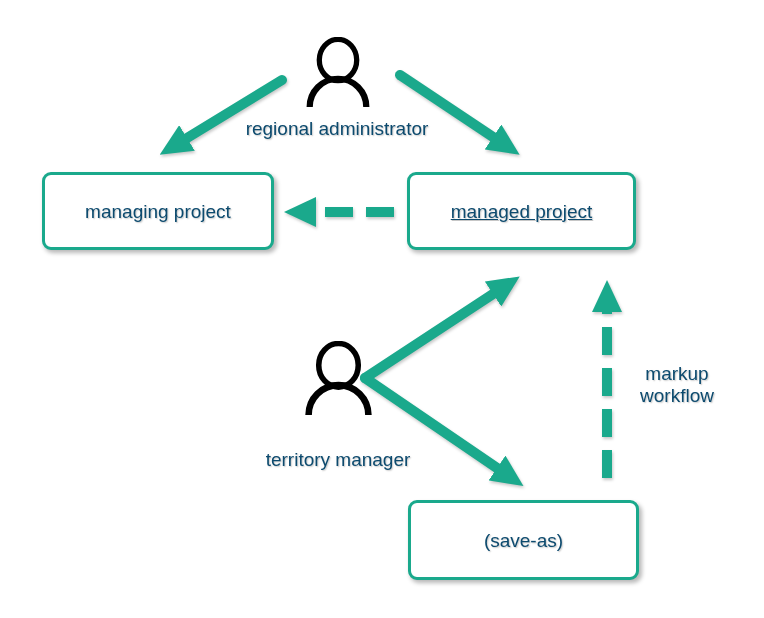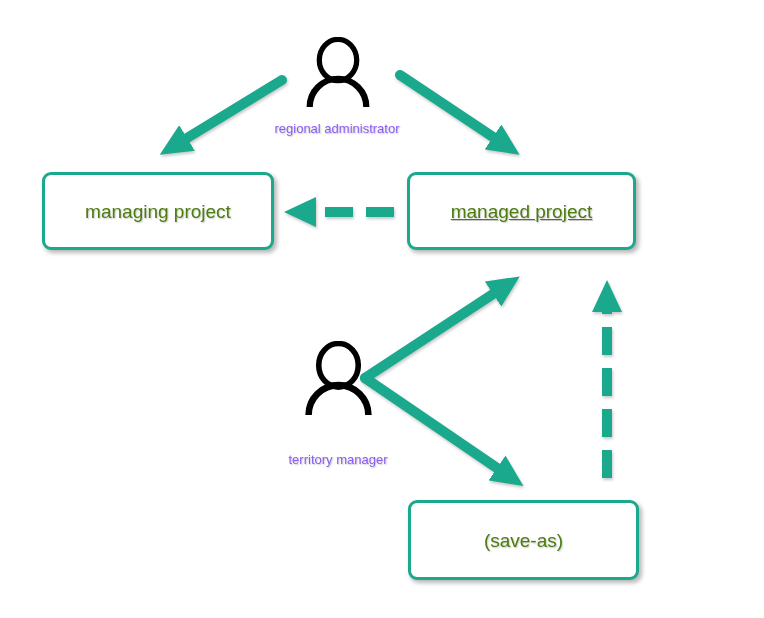--- a/index.html
+++ b/index.html
@@ -33,29 +33,29 @@
     position: absolute;
     background: #ffffff;
     border: 3.5px solid var(--accent);
     border-radius: 9px;
     box-shadow: 2.5px 3px 4px rgba(0,0,0,0.28);
     display: flex;
     flex-direction: column;
     align-items: center;
     justify-content: center;
     font-size: 19px;
-    color: #4d7c0f;
+    color: #0c4a6e;
     text-align: center;
     line-height: 23px;
     text-shadow: 1px 1px 1.5px rgba(0,0,0,0.22);
   }
   .label {
     position: absolute;
-    font-size: 13px;
-    color: #8b5cf6;
+    font-size: 19px;
+    color: #0c4a6e;
     text-align: center;
     line-height: 22px;
     text-shadow: 1px 1px 1.5px rgba(0,0,0,0.22);
   }
   #label-regional { left: 227px; top: 118px; width: 220px; }
   #label-territory { left: 238px; top: 449px; width: 200px; }
   #label-markup { left: 633px; top: 363px; width: 88px; }
   #node-managing { left: 42px;  top: 172px; width: 232px; height: 78px; }
   #node-managed  { left: 407px; top: 172px; width: 229px; height: 78px; text-decoration: underline; }
   #node-derived  { left: 408px; top: 500px; width: 231px; height: 80px; }
@@ -105,14 +105,18 @@
   </div>
 
   <div class="node" id="node-managed">
     <span>managed project</span>
   </div>
 
   <div class="node" id="node-derived">
     <span>(save-as)</span>
   </div>
 
+  <div class="label" id="label-markup">
+    <div>markup</div>
+    <div>workflow</div>
+  </div>
 
 </div>
 
 </body></html>

